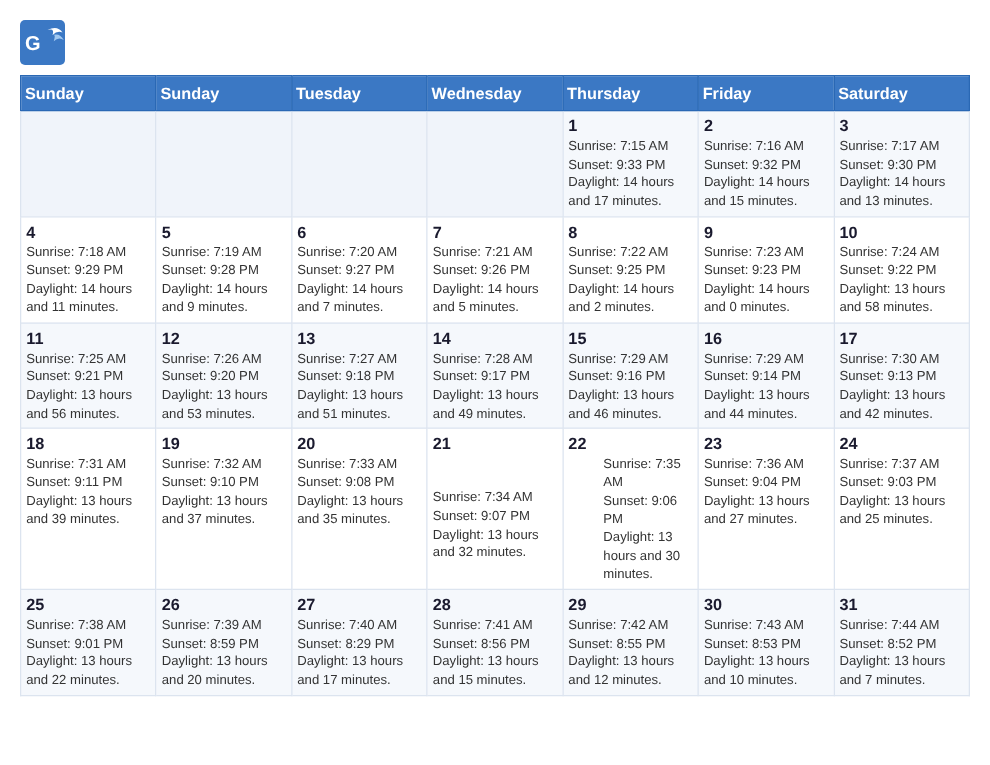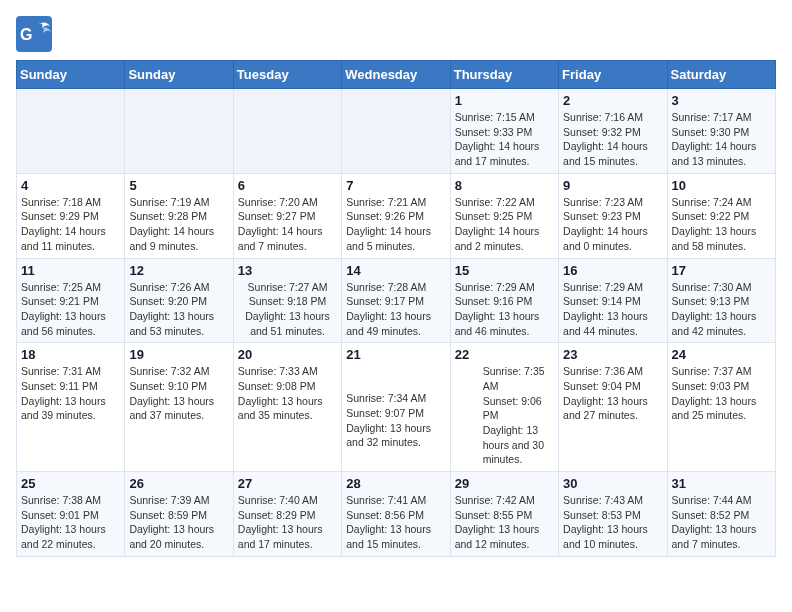--- a/index.html
+++ b/index.html
@@ -204,21 +204,21 @@
 Daylight: 13 hours and 56 minutes.</div>
         </td>
         <td>
           <span class="day-num">12</span>
           <div class="day-info" style="white-space: pre-line;">Sunrise: 7:26 AM
 Sunset: 9:20 PM
 Daylight: 13 hours and 53 minutes.</div>
         </td>
         <td>
           <span class="day-num">13</span>
-          <div class="day-info" style="white-space: pre-line; text-align: center;">Sunrise: 7:27 AM
+          <div class="day-info" style="white-space: pre-line;">Sunrise: 7:27 AM
 Sunset: 9:18 PM
 Daylight: 13 hours and 51 minutes.</div>
         </td>
         <td>
           <span class="day-num">14</span>
           <div class="day-info" style="white-space: pre-line;">Sunrise: 7:28 AM
 Sunset: 9:17 PM
 Daylight: 13 hours and 49 minutes.</div>
         </td>
         <td>

